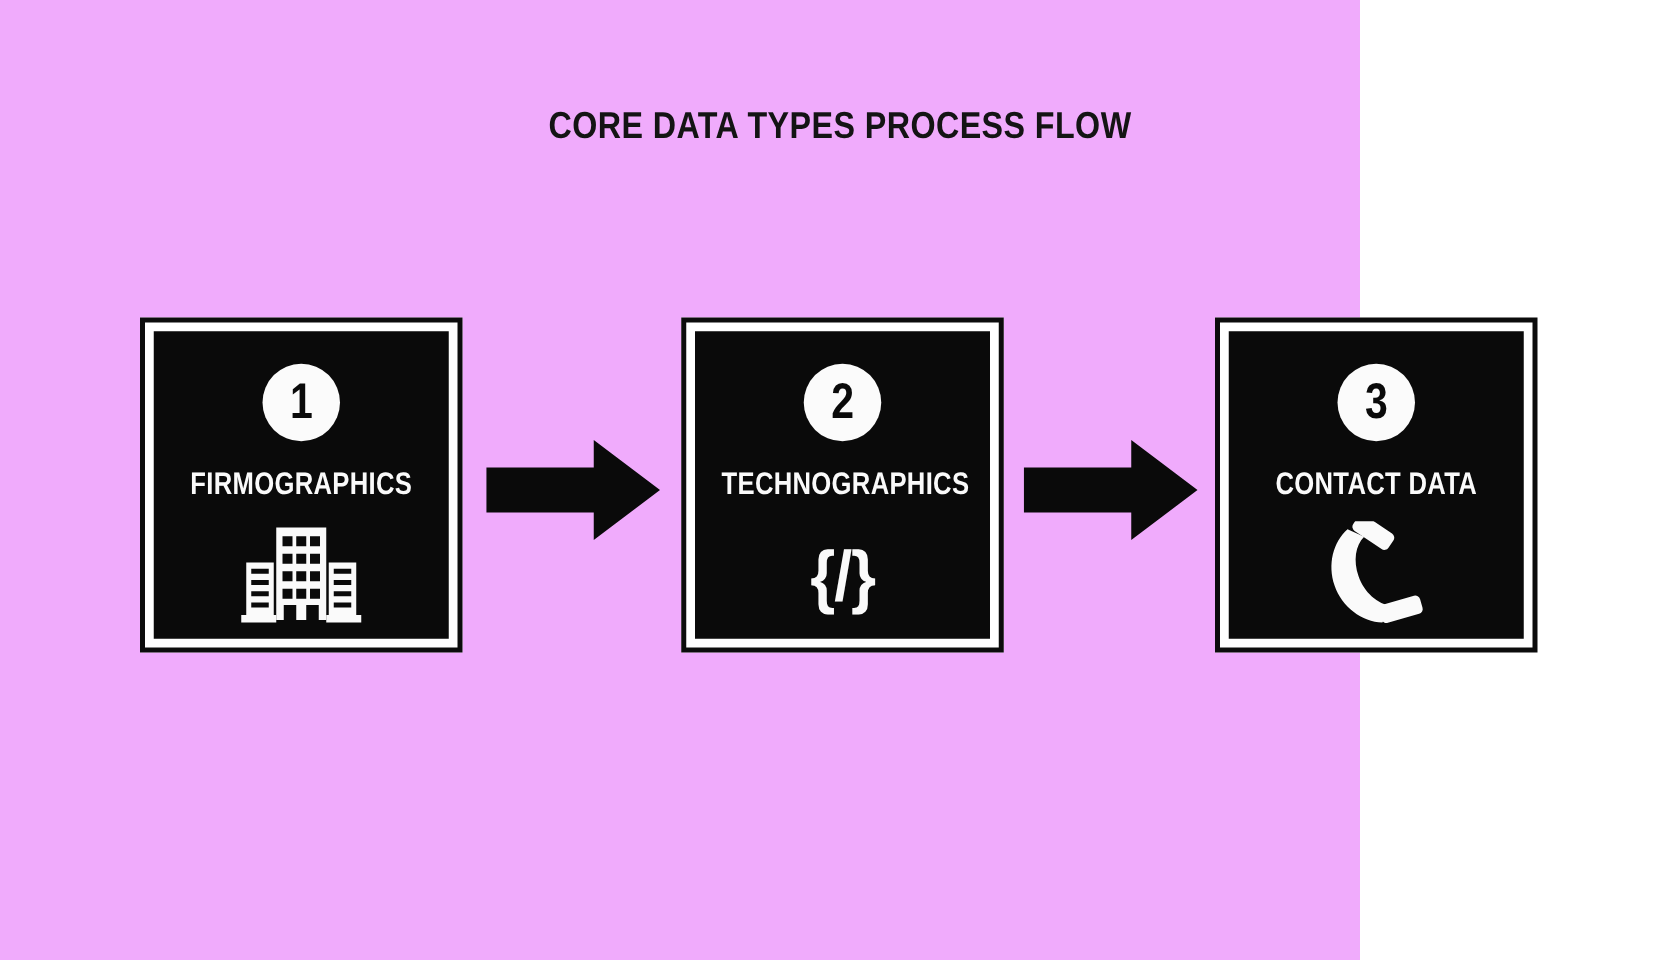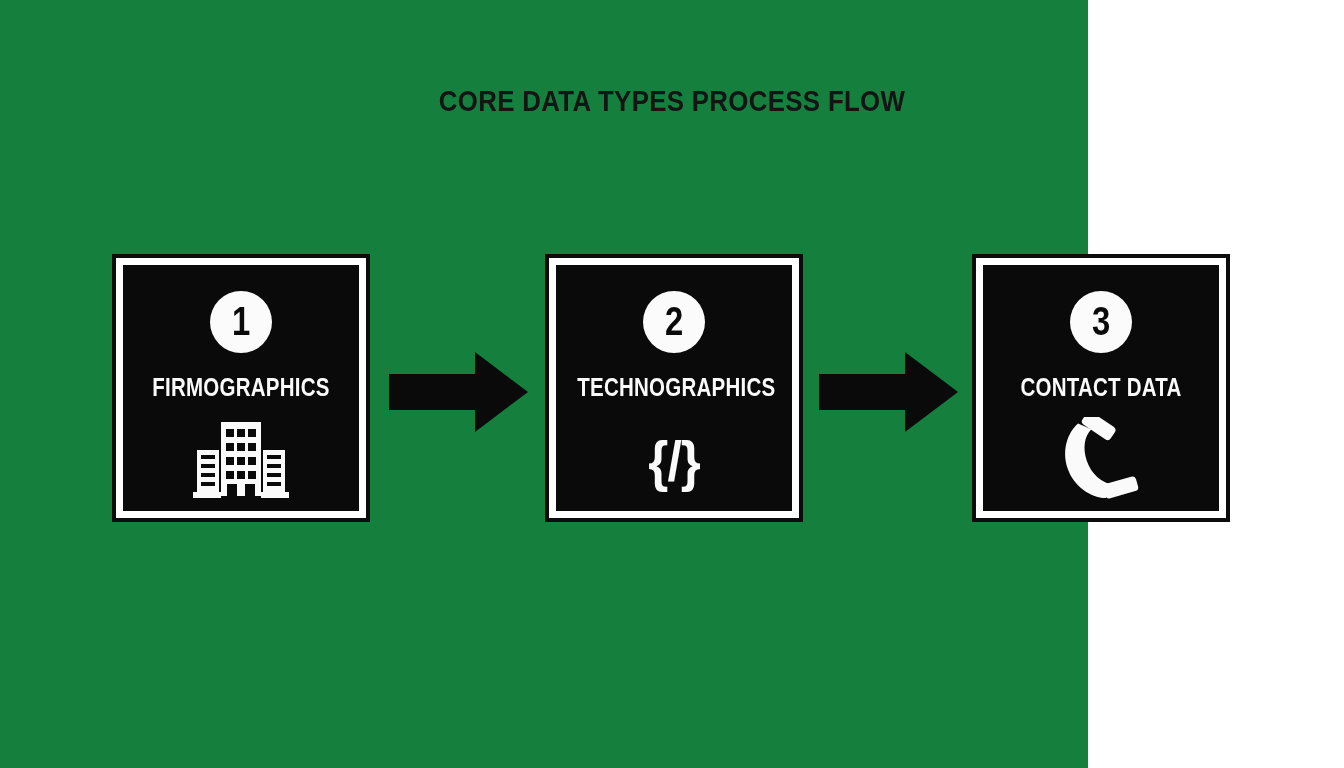--- a/index.html
+++ b/index.html
@@ -11,21 +11,21 @@
     height: 768px;
     background: #ffffff;
     font-family: "Liberation Sans", sans-serif;
     overflow: hidden;
   }
 
   #canvas {
     position: relative;
     width: 1088px;
     height: 768px;
-    background: #15803d;
+    background: #f0abfc;
   }
 
   
   #diagram-title {
     position: absolute;
     left: 0;
     top: 84px;
     width: 1344px;
     text-align: center;
     font-family: "Liberation Sans Narrow", "Liberation Sans", sans-serif;

